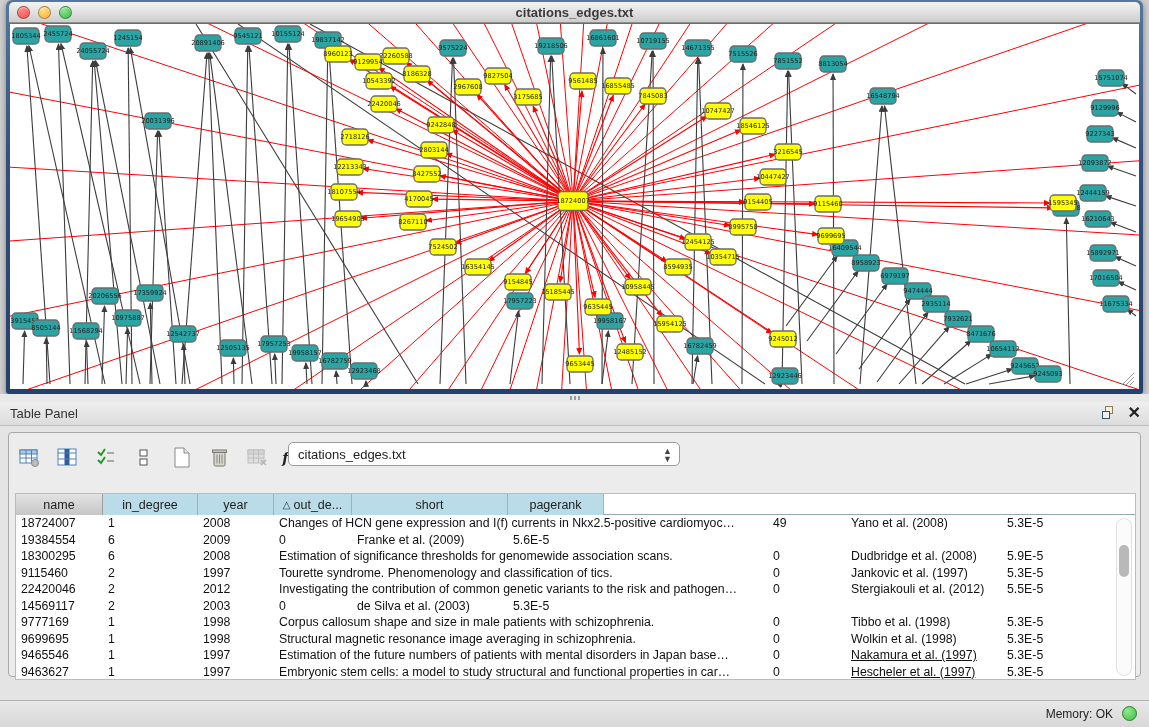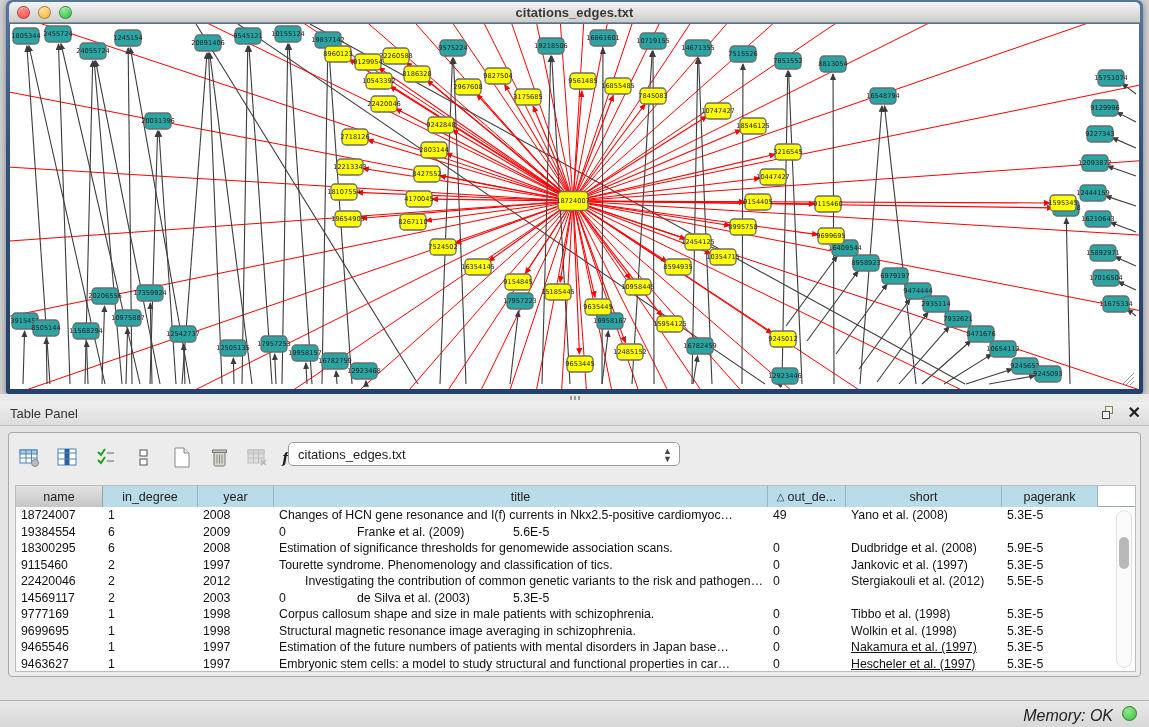--- a/index.html
+++ b/index.html
@@ -40,21 +40,21 @@
   .panel-box { position:absolute; left:8px; top:30px; width:1133px; height:245px;
     border:1px solid #a8a8a8; border-radius:4px; background:#ececec; }
   .toolbar { position:absolute; left:8px; top:8px; height:34px; display:flex; align-items:center; gap:12px; }
   .tool-btn { width:26px; height:26px; display:flex; align-items:center; justify-content:center; cursor:pointer; }
   .fx { font-family:"DejaVu Serif", serif; font-style:italic; font-weight:bold; font-size:14px; color:#222; }
   .combo { position:absolute; left:279px; top:9px; width:392px; height:24px; background:#fff;
     border:1px solid #9b9b9b; border-radius:5px; font-size:13px; color:#222;
     display:flex; align-items:center; padding:0 22px 0 9px; cursor:pointer; }
   .combo-arrows { position:absolute; right:7px; top:4px; font-size:9px; color:#444; line-height:8px; text-align:center; }
 
-  .grid-area { position:absolute; left:6px; top:52px; width:1121px; height:187px; background:#ffffff;
+  .grid-area { position:absolute; left:6px; top:60px; width:1121px; height:187px; background:#ffffff;
     border:1px solid #bcbcbc; overflow:hidden; }
   .thead { display:flex; height:21px; border-bottom:1px solid #8faab4; }
   .th { height:21px; font-size:12.5px; color:#222; display:flex; align-items:center; justify-content:center;
     background:#badbe8; border-right:1px solid #93b6c2; cursor:pointer; overflow:hidden; white-space:nowrap; }
   .th.silver { background:linear-gradient(180deg,#e2e2e2,#c6c6c6); border-right:1px solid #9f9f9f; }
   .sort-tri { font-size:10px; margin-right:3px; color:#234; }
   .tr { display:flex; height:16.5px; align-items:center; cursor:default; }
   .td { font-size:12.3px; color:#111; padding:0 5px; white-space:nowrap; overflow:hidden; text-overflow:ellipsis; }
   .vscroll { position:absolute; right:3px; top:24px; width:16px; height:158px; background:#fbfbfb;
     border:1px solid #e0e0e0; border-radius:8px; cursor:pointer; }
@@ -64,21 +64,21 @@
   .seg { display:flex; border:1px solid #9e9e9e; border-radius:5px; overflow:hidden; height:20px;
     background:#f7f7f7; box-shadow:0 1px 1px rgba(255,255,255,.8); }
   .seg-btn { font-size:13px; color:#222; padding:1px 14px; display:flex; align-items:center; cursor:pointer;
     border-left:1px solid #b9b9b9; background:linear-gradient(180deg,#fdfdfd,#ededed); }
   .seg-btn:first-child { border-left:none; }
   .seg-btn.active { background:#747474; color:#f2f2f2; }
 
   
   .statusbar { position:absolute; left:0; top:700px; width:1149px; height:27px;
     background:linear-gradient(180deg,#e8e8e8,#d8d8d8); border-top:1px solid #b2b2b2; }
-  .mem { position:absolute; right:36px; top:6px; font-size:16px; color:#222;font-style:italic; }
+  .mem { position:absolute; right:36px; top:6px; font-size:12px; color:#222; }
   .mem-dot { position:absolute; right:12px; top:5px; width:15px; height:15px; border-radius:50%;
     border:1px solid #2f7d2f; background:radial-gradient(circle at 35% 30%, #7fe07f, #2fae2f); }
 </style>
 </head>
 <body>
 
 <div class="net-window">
   <div class="titlebar">
     <div class="traffic">
       <div class="tl" style="background:radial-gradient(circle at 35% 30%,#ff8a84,#f44b43);"></div>
@@ -740,40 +740,37 @@
       <div class="thead" id="thead">
           <div class="th silver" style="width: 87px;">
             <span>name</span>
           </div>
           <div class="th" style="width: 95px;">
             <span>in_degree</span>
           </div>
           <div class="th" style="width: 76px;">
             <span>year</span>
           </div>
-          <div class="th" style="width: 494px;">
-            <span>title</span>
-          </div>
           <div class="th" style="width: 78px;">
             <span class="sort-tri">△</span>
             <span>out_de...</span>
           </div>
           <div class="th" style="width: 156px;">
             <span>short</span>
           </div>
           <div class="th" style="width: 96px;">
             <span>pagerank</span>
           </div>
         </div>
       <div id="tbody">
           <div class="tr">
             <div class="td" style="width: 87px;">18724007</div>
             <div class="td" style="width: 95px;">1</div>
             <div class="td" style="width: 76px;">2008</div>
-            <div class="td" style="width: 494px;">Changes of HCN gene resonance and I(f) currents in Nkx2.5-positive cardiomyoc…</div>
+            <div class="td" style="width: 494px;">Changes of HCN gene expression and I(f) currents in Nkx2.5-positive cardiomyoc…</div>
             <div class="td" style="width: 78px;">49</div>
             <div class="td" style="width: 156px;">Yano et al. (2008)</div>
             <div class="td" style="width: 96px;">5.3E-5</div>
           </div>
           <div class="tr">
             <div class="td" style="width: 87px;">19384554</div>
             <div class="td" style="width: 95px;">6</div>
             <div class="td" style="width: 76px;">2009</div>
             <div class="td" style="width: 78px;">0</div>
             <div class="td" style="width: 156px;">Franke et al. (2009)</div>
@@ -794,21 +791,21 @@
             <div class="td" style="width: 76px;">1997</div>
             <div class="td" style="width: 494px;">Tourette syndrome. Phenomenology and classification of tics.</div>
             <div class="td" style="width: 78px;">0</div>
             <div class="td" style="width: 156px;">Jankovic et al. (1997)</div>
             <div class="td" style="width: 96px;">5.3E-5</div>
           </div>
           <div class="tr">
             <div class="td" style="width: 87px;">22420046</div>
             <div class="td" style="width: 95px;">2</div>
             <div class="td" style="width: 76px;">2012</div>
-            <div class="td" style="width: 494px; text-align: right;">Investigating the contribution of common genetic variants to the risk and pathogen…</div>
+            <div class="td" style="width: 494px;">Investigating the contribution of common genetic variants to the risk and pathogen…</div>
             <div class="td" style="width: 78px;">0</div>
             <div class="td" style="width: 156px;">Stergiakouli et al. (2012)</div>
             <div class="td" style="width: 96px;">5.5E-5</div>
           </div>
           <div class="tr">
             <div class="td" style="width: 87px;">14569117</div>
             <div class="td" style="width: 95px;">2</div>
             <div class="td" style="width: 76px;">2003</div>
             <div class="td" style="width: 78px;">0</div>
             <div class="td" style="width: 156px;">de Silva et al. (2003)</div>

